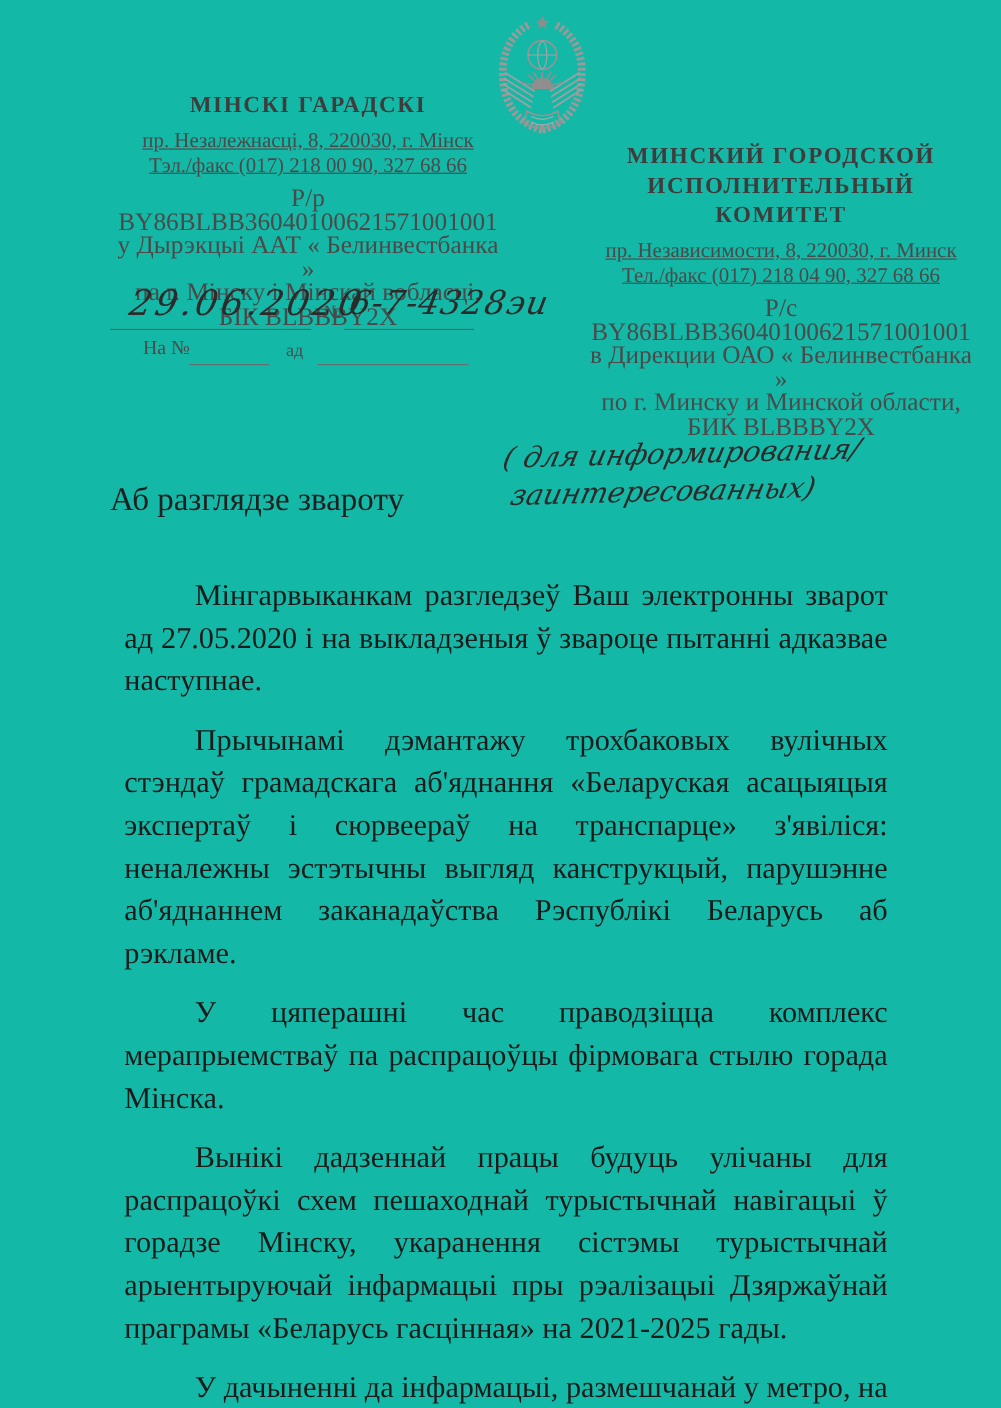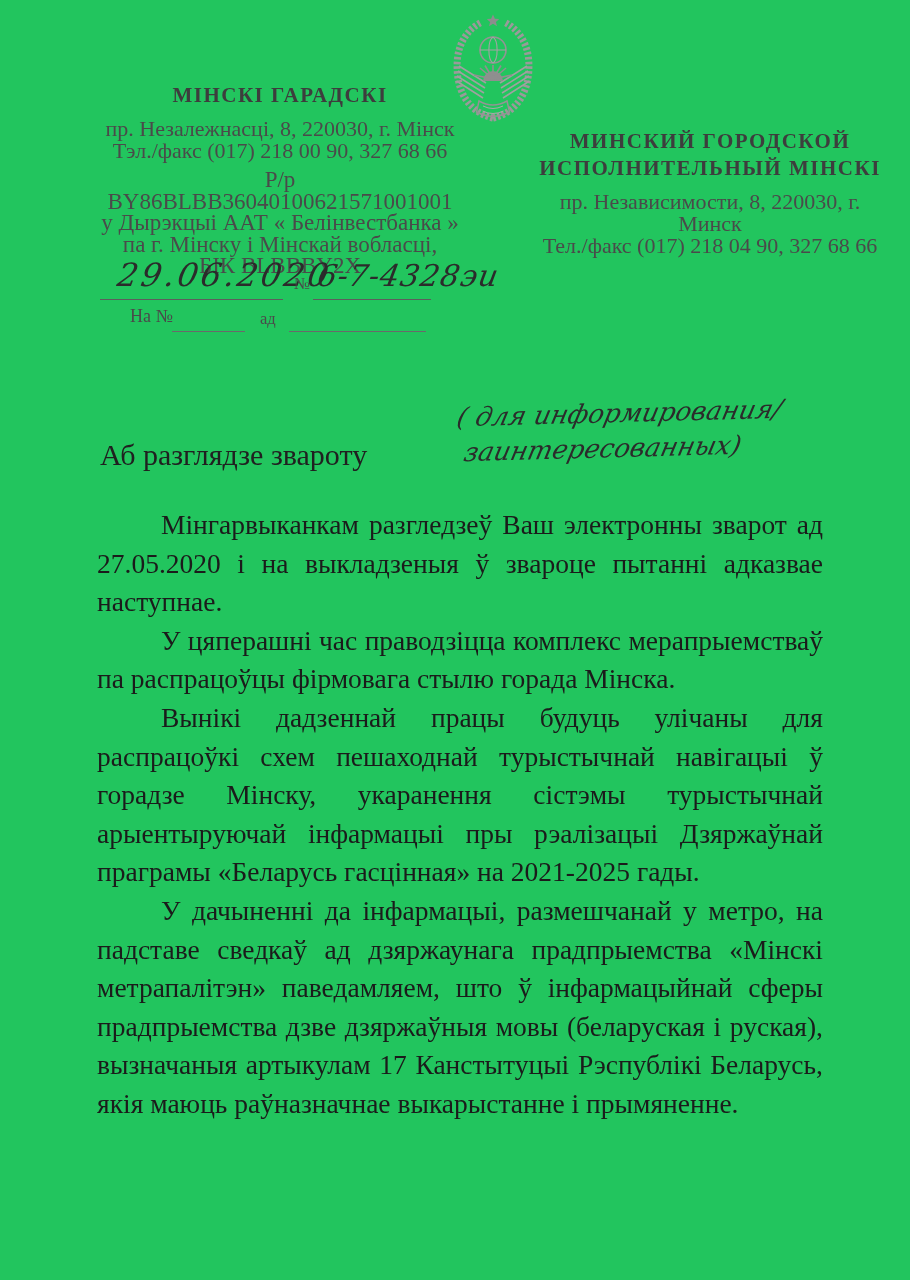--- a/index.html
+++ b/index.html
@@ -1,27 +1,27 @@
 <!DOCTYPE html>
 <html><head>
 <meta charset="utf-8">
 <style>
   html,body{margin:0;padding:0;background:#ffffff;}
   .page{
-    position:relative;width:910px;height:1280px;background:#22c55e;overflow:hidden;
+    position:relative;width:910px;height:1280px;background:#14b8a6;overflow:hidden;
     font-family:"Liberation Serif", serif;color:#1b1b1b;
   }
   
   .emblem{position:absolute;left:450px;top:12px;width:86px;height:112px;}
   
   .lh-col{position:absolute;top:82px;width:360px;text-align:center;}
   .lh-left{left:100px;}
   .lh-right{left:530px;margin-top:46px;}
   .org{font-weight:bold;font-size:21px;line-height:27px;color:#3d3d3d;letter-spacing:1.5px;}
-  .addr{margin-top:9px;font-size:22px;line-height:22px;color:#4a4a4a;}
+  .addr{margin-top:9px;font-size:19px;line-height:22px;color:#4a4a4a;text-decoration:underline;}
   .bank{margin-top:7px;font-size:23px;line-height:21.5px;color:#4a4a4a;}
   
   .hw{font-family:"DejaVu Serif", serif;font-style:italic;color:#2b2b2b;display:inline-block;transform:skewX(-10deg);}
   .hw-date{position:absolute;left:118px;top:256px;font-size:32px;letter-spacing:3px;}
   .u-date{position:absolute;left:100px;top:299px;width:183px;border-bottom:1.6px solid #5d5d5d;}
   .no-sym{position:absolute;left:294px;top:274px;font-size:17px;color:#4a4a4a;}
   .hw-number{position:absolute;left:318px;top:258px;font-size:30px;letter-spacing:1px;}
   .u-number{position:absolute;left:313px;top:299px;width:118px;border-bottom:1.6px solid #5d5d5d;}
   .na-label{position:absolute;left:130px;top:306px;font-size:18px;color:#4a4a4a;}
   .u-na1{position:absolute;left:172px;top:331px;width:73px;border-bottom:1.4px solid #6a6a6a;}
@@ -30,21 +30,21 @@
   
   .annotation{position:absolute;left:458px;top:396px;transform:rotate(-1.5deg);font-size:26px;line-height:34px;color:#222;}
   .annotation .hw{transform:skewX(-14deg);}
   .annotation .l2{margin-left:6px;}
   
   .subject{position:absolute;left:100px;top:438px;font-size:30px;color:#202020;}
   .body-text{
     position:absolute;left:97px;top:506px;width:726px;
     font-size:27.5px;line-height:38.6px;text-align:justify;color:#1b1b1b;
   }
-  .body-text p{margin:0;text-indent:64px;}
+  .body-text p{margin:16px;text-indent:64px;}
 </style>
 </head>
 <body>
 
 <div class="page">
 
   <div class="emblem">
     <svg viewBox="0 0 86 110" width="86" height="112">
 
       <path d="M43 1.5 l1.9 4.2 4.4.3 -3.4 2.9 1.1 4.3 -4 -2.4 -4 2.4 1.1 -4.3 -3.4 -2.9 4.4 -.3 z" fill="#8d8d8d"></path>
@@ -73,34 +73,40 @@
   <div class="lh-col lh-left">
     <div class="org">
       <div>МІНСКІ  ГАРАДСКІ</div>
     </div>
     <div class="addr">
       <div>пр. Незалежнасці, 8, 220030, г. Мінск</div>
       <div>Тэл./факс  (017) 218 00 90,  327 68 66</div>
     </div>
     <div class="bank">
       <div>Р/р BY86BLBB36040100621571001001</div>
-      <div>у  Дырэкцыі  ААТ  « Белінвестбанка »</div>
+      <div>у  Дырэкцыі  ААТ  « Белинвестбанка »</div>
       <div>па г. Мінску і Мінскай вобласці,</div>
       <div>БІК  BLBBBY2X</div>
     </div>
   </div>
 
   <div class="lh-col lh-right">
     <div class="org">
       <div>МИНСКИЙ ГОРОДСКОЙ</div>
-      <div>ИСПОЛНИТЕЛЬНЫЙ МІНСКІ</div>
+      <div>ИСПОЛНИТЕЛЬНЫЙ КОМИТЕТ</div>
     </div>
     <div class="addr">
       <div>пр. Независимости, 8, 220030, г. Минск</div>
       <div>Тел./факс  (017) 218 04 90,  327 68 66</div>
+    </div>
+    <div class="bank">
+      <div>Р/с BY86BLBB36040100621571001001</div>
+      <div>в  Дирекции  ОАО  « Белинвестбанка »</div>
+      <div>по г. Минску и Минской области,</div>
+      <div>БИК  BLBBBY2X</div>
     </div>
   </div>
 
   <span class="hw hw-date">29.06.2020</span>
   <span class="u-date"></span>
   <span class="no-sym">№</span>
   <span class="hw hw-number">6-7-4328эи</span>
   <span class="u-number"></span>
   <span class="na-label">На №</span>
   <span class="u-na1"></span>
@@ -109,19 +115,20 @@
 
   <div class="annotation">
     <div><span class="hw">( для информирования/</span></div>
     <div class="l2"><span class="hw">заинтересованных)</span></div>
   </div>
 
   <div class="subject">Аб разглядзе звароту</div>
 
   <div class="body-text">
     <p>Мінгарвыканкам разгледзеў Ваш электронны зварот ад 27.05.2020 і на выкладзеныя ў звароце пытанні адказвае наступнае.</p>
+    <p>Прычынамі дэмантажу трохбаковых вулічных стэндаў грамадскага аб'яднання «Беларуская асацыяцыя экспертаў і сюрвеераў на транспарце» з'явіліся: неналежны эстэтычны выгляд канструкцый, парушэнне аб'яднаннем заканадаўства Рэспублікі Беларусь аб рэкламе.</p>
     <p>У цяперашні час праводзіцца комплекс мерапрыемстваў па распрацоўцы фірмовага стылю горада Мінска.</p>
     <p>Вынікі дадзеннай працы будуць улічаны для распрацоўкі схем пешаходнай турыстычнай навігацыі ў горадзе Мінску, укаранення сістэмы турыстычнай арыентыруючай інфармацыі пры рэалізацыі Дзяржаўнай праграмы «Беларусь гасцінная» на 2021-2025 гады.</p>
     <p>У дачыненні да інфармацыі, размешчанай у метро, на падставе сведкаў ад дзяржаунага прадпрыемства «Мінскі метрапалітэн» паведамляем, што ў інфармацыйнай сферы прадпрыемства дзве дзяржаўныя мовы (беларуская і руская), вызначаныя артыкулам 17 Канстытуцыі Рэспублікі Беларусь, якія маюць раўназначнае выкарыстанне і прымяненне.</p>
 
   </div>
 
 </div>
 
 </body></html>

